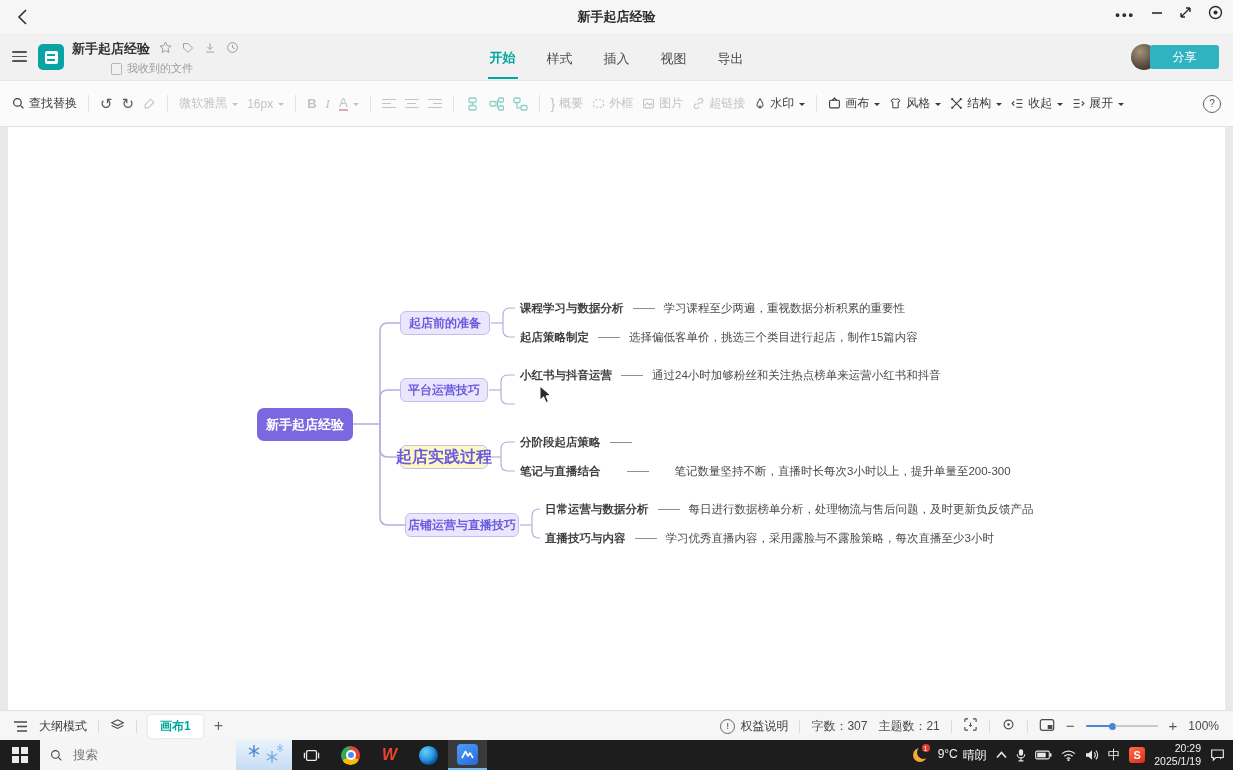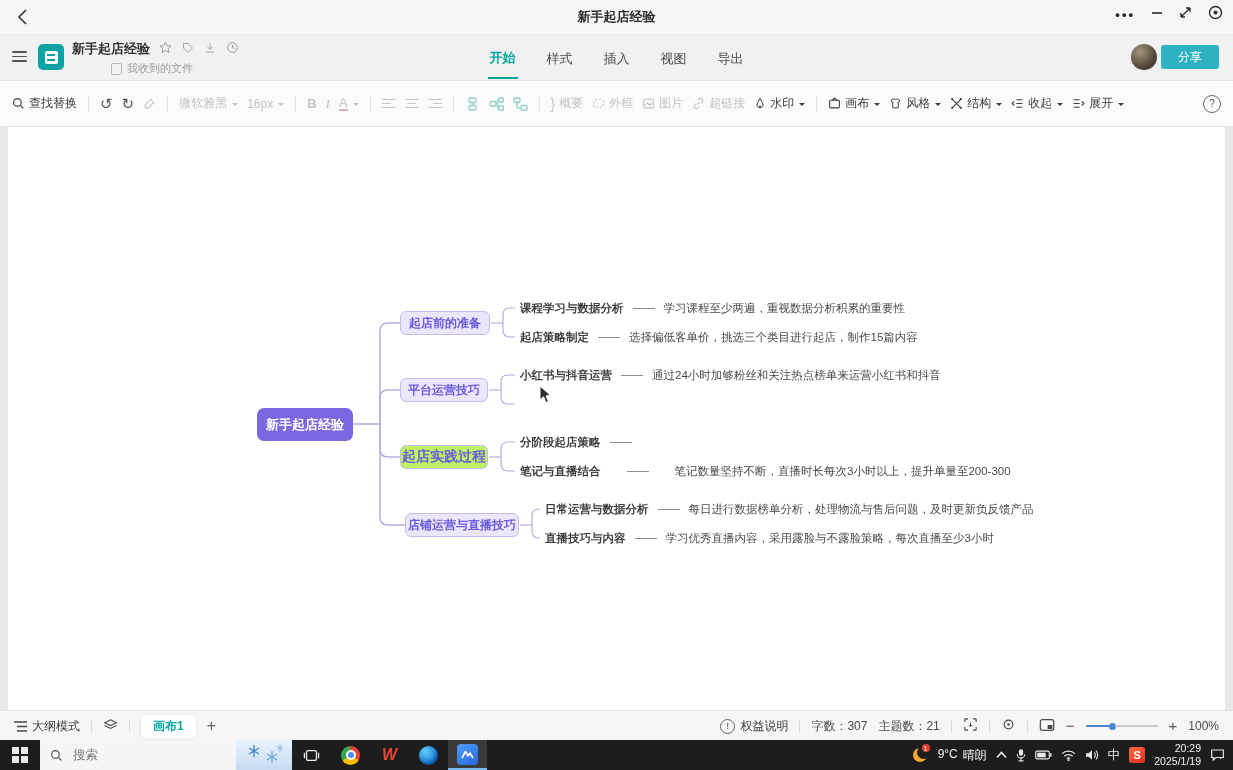--- a/index.html
+++ b/index.html
@@ -21,21 +21,21 @@
   .docblock{position:absolute;left:72px;top:5px;}
   .docline{display:flex;align-items:center;gap:9px;}
   .docname{font-size:13px;color:#333;font-weight:600;}
   .docicons{display:flex;gap:10px;color:#9a9a9a;align-items:center;}
   .loc{display:flex;align-items:center;gap:5px;margin-top:3px;color:#9b9b9b;font-size:11px;padding-left:39px;}
   .loc .doc-sq{width:9px;height:10px;border:1px solid #b5b5b5;border-radius:1.5px;}
   .tabs{position:absolute;left:50%;transform:translateX(-50%);top:0;height:45px;display:flex;align-items:center;gap:27px;font-size:13px;color:#4a4a4a;}
   .tab{padding:12px 2px 10px;cursor:pointer;}
   .tab.active{color:var(--accent);font-weight:700;border-bottom:2px solid var(--accent);}
   .avatar{position:absolute;right:76px;top:9px;width:26px;height:26px;border-radius:50%;background:radial-gradient(circle at 35% 30%,#a5947b,#55493b 60%,#2e2922);}
-  .sharebtn{position:absolute;right:14px;top:10px;width:58px;height:24px;background:var(--share);color:#fff;border:none;border-radius:3px;font-size:12px;cursor:pointer;font-family:inherit;}
+  .sharebtn{position:absolute;right:14px;top:10px;width:69px;height:24px;background:var(--share);color:#fff;border:none;border-radius:3px;font-size:12px;cursor:pointer;font-family:inherit;}
   
   .toolbar{position:absolute;top:81px;left:0;right:0;height:45px;background:#fbfbfb;border-bottom:1px solid #e3e3e3;display:flex;align-items:center;padding:0 12px;gap:9px;white-space:nowrap;justify-content:flex-end;}
   .titem{display:inline-flex;align-items:center;gap:4px;color:#3c3c3c;font-size:12px;cursor:pointer;}
   .titem.gray{color:#c3c3c3;cursor:default;}
   .titem.teal{color:#8ed0c6;}
   .tsep{width:1px;height:17px;background:#e2e2e2;margin:0 2px;}
   .chev{width:0;height:0;border:3.5px solid transparent;border-top-color:currentColor;margin-top:4px;margin-left:1px;}
   .bold-b{font-weight:800;font-size:13px;}
   .ital-i{font-style:italic;font-family:"Liberation Serif",serif;font-size:13px;}
   .a-ul{border-bottom:2px solid #d6b0b0;line-height:12px;font-size:13px;}
@@ -343,21 +343,21 @@
           <span style="color: rgb(63, 63, 63); font-weight: 600;">起店策略制定</span>
           <span class="dashline" style="background: rgb(143, 143, 143);"></span>
           <span style="color: rgb(74, 74, 74);">选择偏低客单价，挑选三个类目进行起店，制作15篇内容</span>
         </div>
         <div class="mm-node" style="left: 400px; top: 378px; width: 88px; height: 24px; background: rgb(234, 230, 251); border: 1px solid rgb(199, 188, 240); color: rgb(106, 90, 224); border-radius: 6px; display: flex; align-items: center; justify-content: center; font-size: 12px; font-weight: 700;">平台运营技巧</div>
         <div class="leafrow" style="left: 520px; top: 367px;">
           <span style="color: rgb(63, 63, 63); font-weight: 600;">小红书与抖音运营</span>
           <span class="dashline" style="background: rgb(143, 143, 143);"></span>
           <span style="color: rgb(74, 74, 74);">通过24小时加够粉丝和关注热点榜单来运营小红书和抖音</span>
         </div>
-        <div class="mm-node" style="left: 400px; top: 445px; width: 88px; height: 24px; background: #bef264; border: 1px solid rgb(199, 188, 240); color: rgb(106, 90, 224); border-radius: 6px; display: flex; align-items: center; justify-content: center; font-size: 14px; font-weight: 700;">起店实践过程</div>
+        <div class="mm-node" style="left: 400px; top: 445px; width: 88px; height: 24px; background: #fef9c3; border: 1px solid rgb(199, 188, 240); color: rgb(106, 90, 224); border-radius: 6px; display: flex; align-items: center; justify-content: center; font-size: 16px; font-weight: 700;">起店实践过程</div>
         <div class="leafrow" style="left: 520px; top: 434px;">
           <span style="color: rgb(63, 63, 63); font-weight: 600;">分阶段起店策略</span>
           <span class="dashline" style="background: rgb(143, 143, 143);"></span>
         </div>
         <div class="leafrow" style="left: 520px; top: 463px; gap: 17px;">
           <span style="color: rgb(63, 63, 63); font-weight: 600;">笔记与直播结合</span>
           <span class="dashline" style="background: rgb(143, 143, 143);"></span>
           <span style="color: rgb(74, 74, 74);">笔记数量坚持不断，直播时长每次3小时以上，提升单量至200-300</span>
         </div>
         <div class="mm-node" style="left: 405px; top: 513px; width: 114px; height: 24px; background: rgb(234, 230, 251); border: 1px solid rgb(199, 188, 240); color: rgb(106, 90, 224); border-radius: 6px; display: flex; align-items: center; justify-content: center; font-size: 12px; font-weight: 700;">店铺运营与直播技巧</div>
@@ -374,21 +374,21 @@
       </div>
     <span class="cursor">
       <svg width="14" height="20" viewBox="0 0 14 20">
           <path d="M1 1 L1 15 L4.6 11.8 L7 17.6 L9.4 16.5 L7 10.9 L11.6 10.4 Z" fill="#2b2b2b" stroke="#fff" stroke-width="1"></path>
         </svg>
     </span>
   </div>
 
   <div class="statusbar">
     <div class="sgroup">
-      <span class="titem" style="gap:5px;">
+      <span class="titem" style="gap:12px;">
         <svg width="13" height="11" viewBox="0 0 13 11">
             <path d="M0 1 H13 M3 5.5 H13 M3 10 H13" stroke="#4a4a4a" stroke-width="1.5"></path>
           </svg>
         <span>大纲模式</span>
       </span>
       <span class="ssep"></span>
       <span>
         <svg width="15" height="14" viewBox="0 0 24 24">
             <path d="M12 3 L22 8 L12 13 L2 8 Z" fill="none" stroke="#4a4a4a" stroke-width="1.8"></path>
             <path d="M2 13 L12 18 L22 13" fill="none" stroke="#4a4a4a" stroke-width="1.8"></path>

